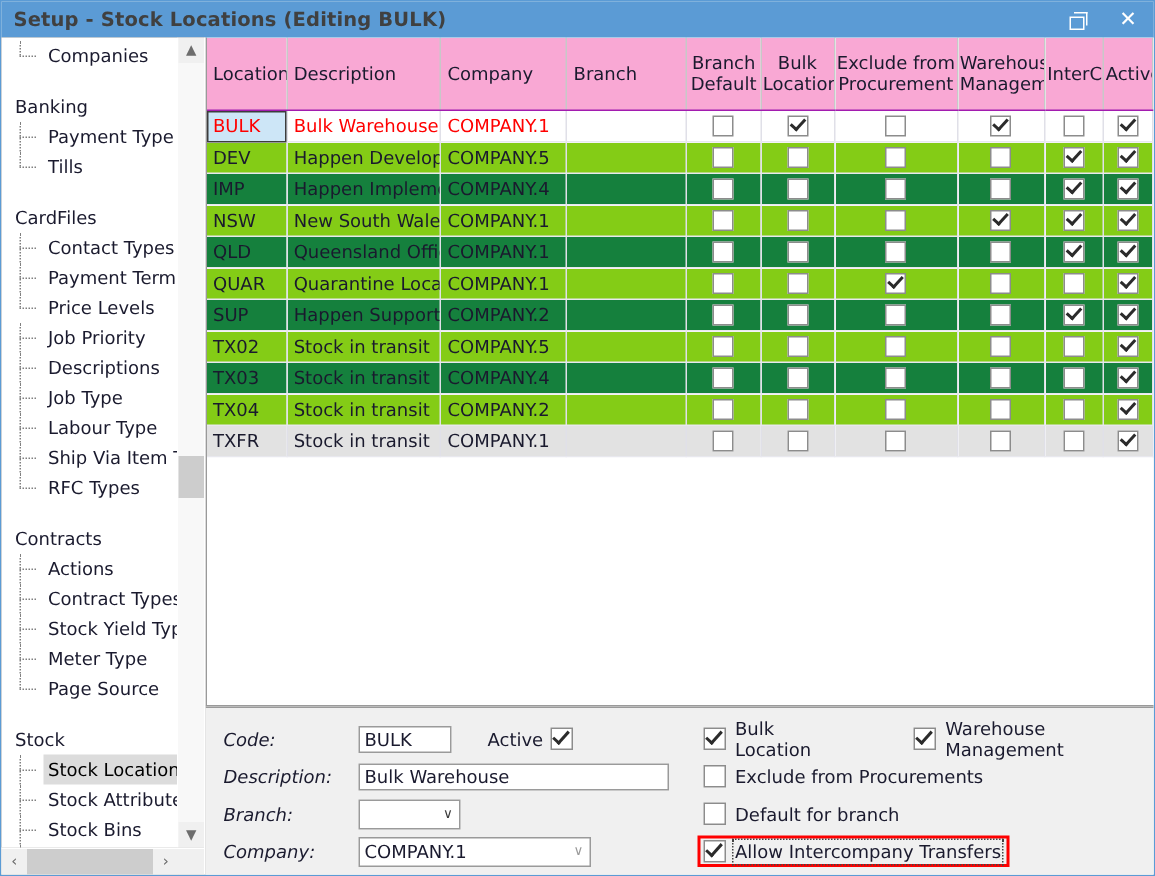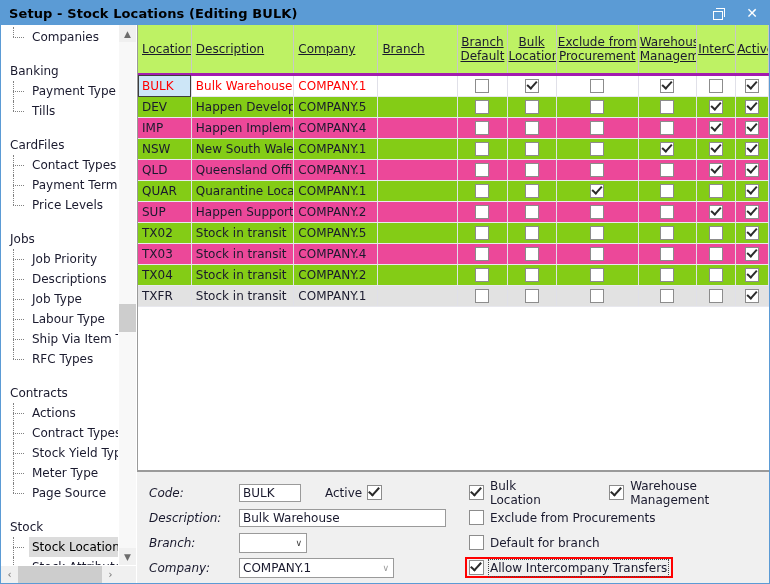--- a/index.html
+++ b/index.html
@@ -21,21 +21,21 @@
   }
   
   .titlebar {
     height: 24px; min-height: 24px;
     background: #5b9bd5;
     display: flex; align-items: center;
     padding: 0 0 0 8px;
     position: relative;
   }
   .titlebar-text {
-    color: #000000;
+    color: #404040;
     font-size: 13px;
     font-weight: bold;
     letter-spacing: .1px;
     white-space: nowrap;
   }
   .titlebar-buttons {
     position: absolute; right: 0; top: 0;
     height: 24px; display: flex; align-items: center;
   }
   .tb-btn {
@@ -170,47 +170,46 @@
     display: flex; flex-direction: column;
     overflow: hidden;
   }
   table.grid {
     border-collapse: collapse;
     table-layout: fixed;
     width: 100%;
     font-size: 12px;
   }
   table.grid th {
-    background: #bef264;
+    background: #f9a8d4;
     border-right: 1px solid #c8c8c8;
-    border-bottom: 3px solid #a21caf;
+    border-bottom: 1px solid #a21caf;
     font-weight: normal;
     font-size: 12px;
     color: #1a1a2e;
     padding: 2px 4px;
     height: 44px;
     vertical-align: middle;
     line-height: 14px;
     text-align: left;
     overflow: hidden;
-    text-decoration: underline;
   }
   table.grid th.ctr { text-align: center; padding: 2px 1px; }
   table.grid td {
     border-right: 1px solid #e0e0e8;
     border-bottom: 1px solid #e8e8ee;
     height: 20px;
     padding: 0 4px;
     overflow: hidden;
     white-space: nowrap;
     vertical-align: middle;
     color: #1a1a2e;
   }
   table.grid td.ctr { text-align: center; padding: 0; }
-  tr.r-odd td { background: #ec4899; }
+  tr.r-odd td { background: #15803d; }
   tr.r-even td { background: #84cc16; }
   tr.r-hover td { background: #dededede; }
   tr.r-edit td { color: #ff0000; background:#ffffff; }
   td.cell-selected {
     background: #cde6f7 !important;
     outline: 1px solid #3d3d3d;
     outline-offset: -1px;
     color: #ff0000;
   }
   .chk {
@@ -379,23 +378,20 @@
               <span class="tree-dash"></span>
               <span class="tree-label">Contact Types</span>
             </div>
             <div class="tree-node child">
               <span class="tree-dash"></span>
               <span class="tree-label">Payment Terms</span>
             </div>
             <div class="tree-node child">
               <span class="tree-dash last"></span>
               <span class="tree-label">Price Levels</span>
-            </div>
-            <div class="tree-node root">
-              <span class="tree-label">Jobs</span>
             </div>
             <div class="tree-node child">
               <span class="tree-dash"></span>
               <span class="tree-label">Job Priority</span>
             </div>
             <div class="tree-node child">
               <span class="tree-dash"></span>
               <span class="tree-label">Descriptions</span>
             </div>
             <div class="tree-node child">

